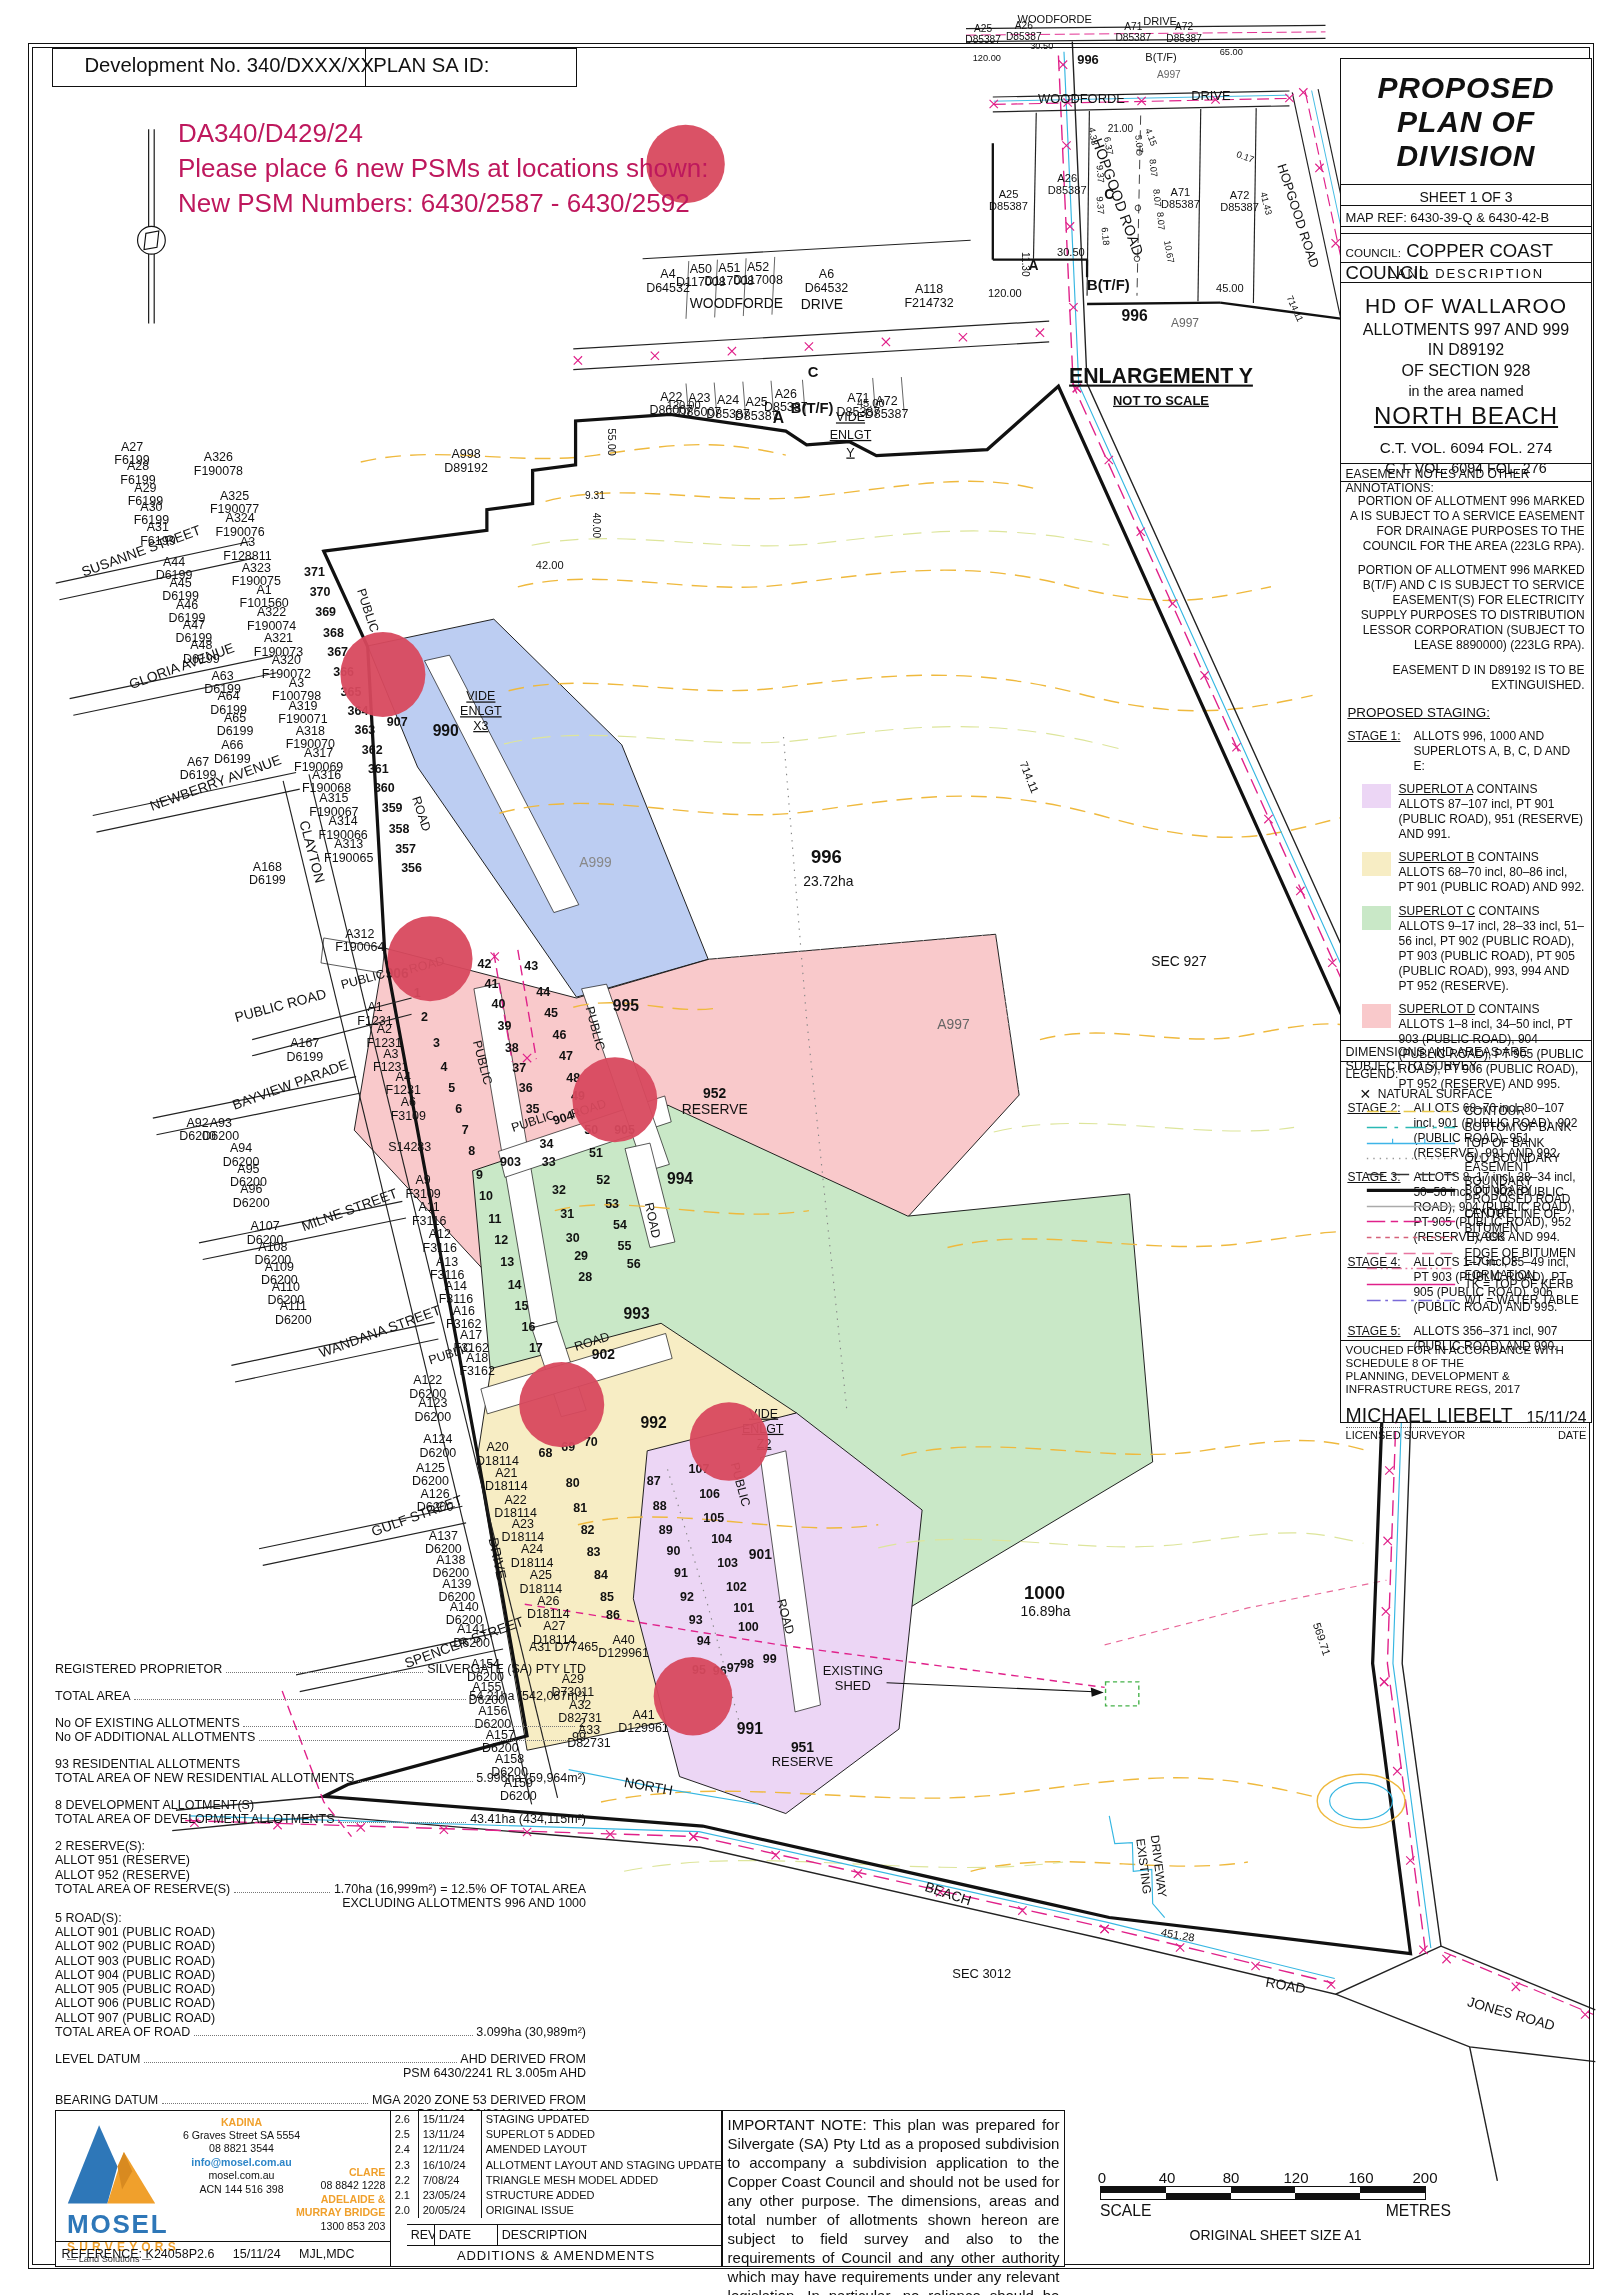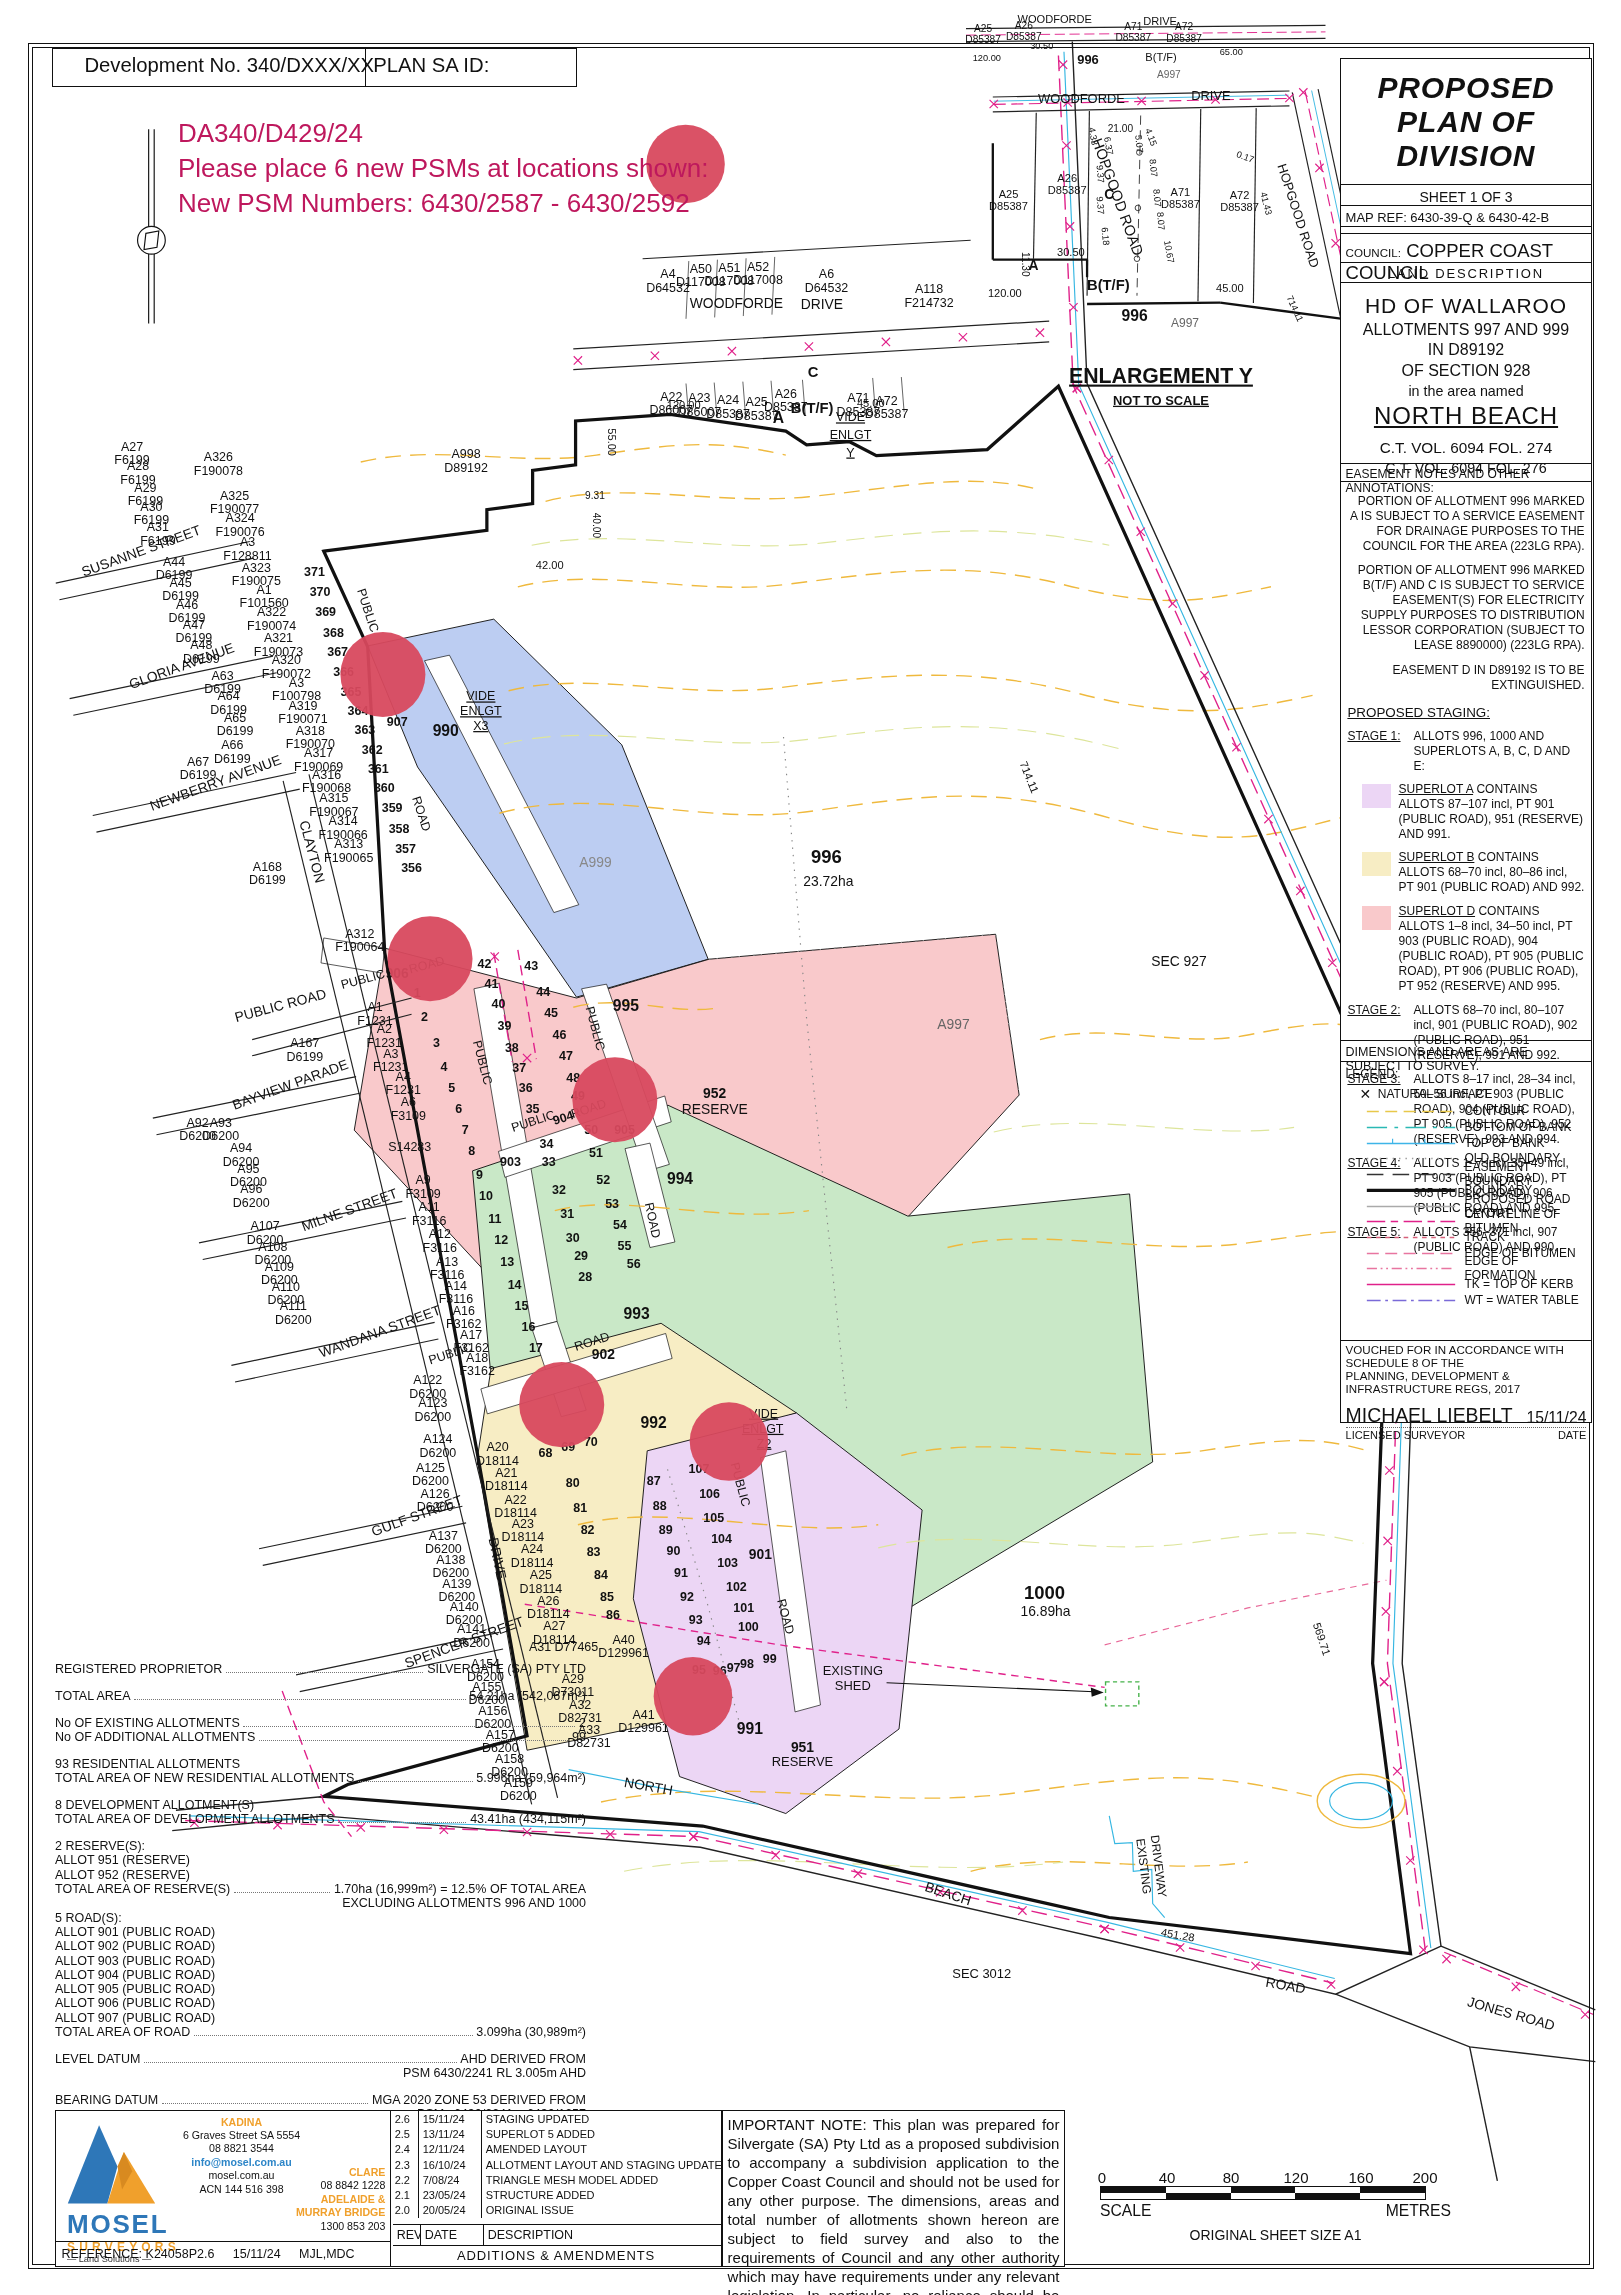--- a/index.html
+++ b/index.html
@@ -73,21 +73,21 @@
   .addr-mid .kad{color:#f0a02c;font-weight:bold;}
   .addr-mid .mail{color:#2e86c8;font-weight:bold;}
   .addr-right{position:absolute;right:4.6px;top:55px;text-align:right;font-size:10.6px;line-height:13.4px;}
   .addr-right .org{color:#f0a02c;font-weight:bold;}
   #amend-box{left:390px;top:2110px;width:332px;height:157px;font-size:11px;}
   #amend-rows{position:absolute;left:0;top:0;right:0;}
   .arow{display:grid;grid-template-columns:28px 63px 1fr;height:15.3px;align-items:center;}
   .arow div{padding-left:3.7px;overflow:hidden;white-space:nowrap;}
   .arow .c0{border-right:0.9px solid #111;height:100%;display:flex;align-items:center;}
   .arow .c1{border-right:0.9px solid #111;height:100%;display:flex;align-items:center;}
-  #amend-head{position:absolute;left:2px;right:0;bottom:20.3px;height:19.4px;border-top:1.4px solid #111;border-bottom:1.4px solid #111;font-size:12.5px;}
+  #amend-head{position:absolute;left:16px;right:0;bottom:20.3px;height:19.4px;border-top:1.4px solid #111;border-bottom:1.4px solid #111;font-size:12.5px;}
   #amend-foot{position:absolute;left:0;right:0;bottom:0;height:20.3px;display:flex;align-items:center;justify-content:center;font-size:13px;letter-spacing:0.9px;}
   #note-box{left:722px;top:2110px;width:343px;height:157px;font-size:15px;line-height:19px;padding:3.7px 4.6px;text-align:justify;}
   #scale-area{left:1100px;top:2169px;width:351px;}
   #scale-ticks{position:relative;height:16.6px;font-size:15px;}
   #scale-ticks span{position:absolute;transform:translateX(-50%);}
   #scale-bar{position:relative;width:324px;height:12px;border:1.4px solid #111;display:flex;}
   #scale-bar .seg{flex:1;position:relative;}
   #scale-bar .seg.a{background:linear-gradient(#111 50%,#fff 50%);}
   #scale-bar .seg.b{background:linear-gradient(#fff 50%,#111 50%);}
   #scale-labels{display:flex;justify-content:space-between;font-size:15.7px;margin-top:2.8px;}
@@ -714,20 +714,24 @@
     <div id="superlot-list">
         <div class="slot-row">
           <div class="sw" style="background: rgb(236, 214, 245);"></div>
           <div class="tx"><u>SUPERLOT A</u><span> CONTAINS ALLOTS 87–107 incl, PT 901 (PUBLIC ROAD), 951 (RESERVE) AND 991.</span></div>
         </div>
         <div class="slot-row">
           <div class="sw" style="background: rgb(247, 237, 196);"></div>
           <div class="tx"><u>SUPERLOT B</u><span> CONTAINS ALLOTS 68–70 incl, 80–86 incl, PT 901 (PUBLIC ROAD) AND 992.</span></div>
         </div>
         <div class="slot-row">
+          <div class="sw" style="background: rgb(201, 232, 199);"></div>
+          <div class="tx"><u>SUPERLOT C</u><span> CONTAINS ALLOTS 9–17 incl, 28–33 incl, 51–56 incl, PT 902 (PUBLIC ROAD), PT 903 (PUBLIC ROAD), PT 905 (PUBLIC ROAD), 993, 994 AND PT 952 (RESERVE).</span></div>
+        </div>
+        <div class="slot-row">
           <div class="sw" style="background: rgb(249, 201, 203);"></div>
           <div class="tx"><u>SUPERLOT D</u><span> CONTAINS ALLOTS 1–8 incl, 34–50 incl, PT 903 (PUBLIC ROAD), 904 (PUBLIC ROAD), PT 905 (PUBLIC ROAD), PT 906 (PUBLIC ROAD), PT 952 (RESERVE) AND 995.</span></div>
         </div>
       </div>
     <div id="stage-list">
         <div class="stage-row">
           <span class="sl">STAGE 2:</span>
           <span class="st">ALLOTS 68–70 incl, 80–107 incl, 901 (PUBLIC ROAD), 902 (PUBLIC ROAD), 951 (RESERVE), 991 AND 992.</span>
         </div>
         <div class="stage-row">

